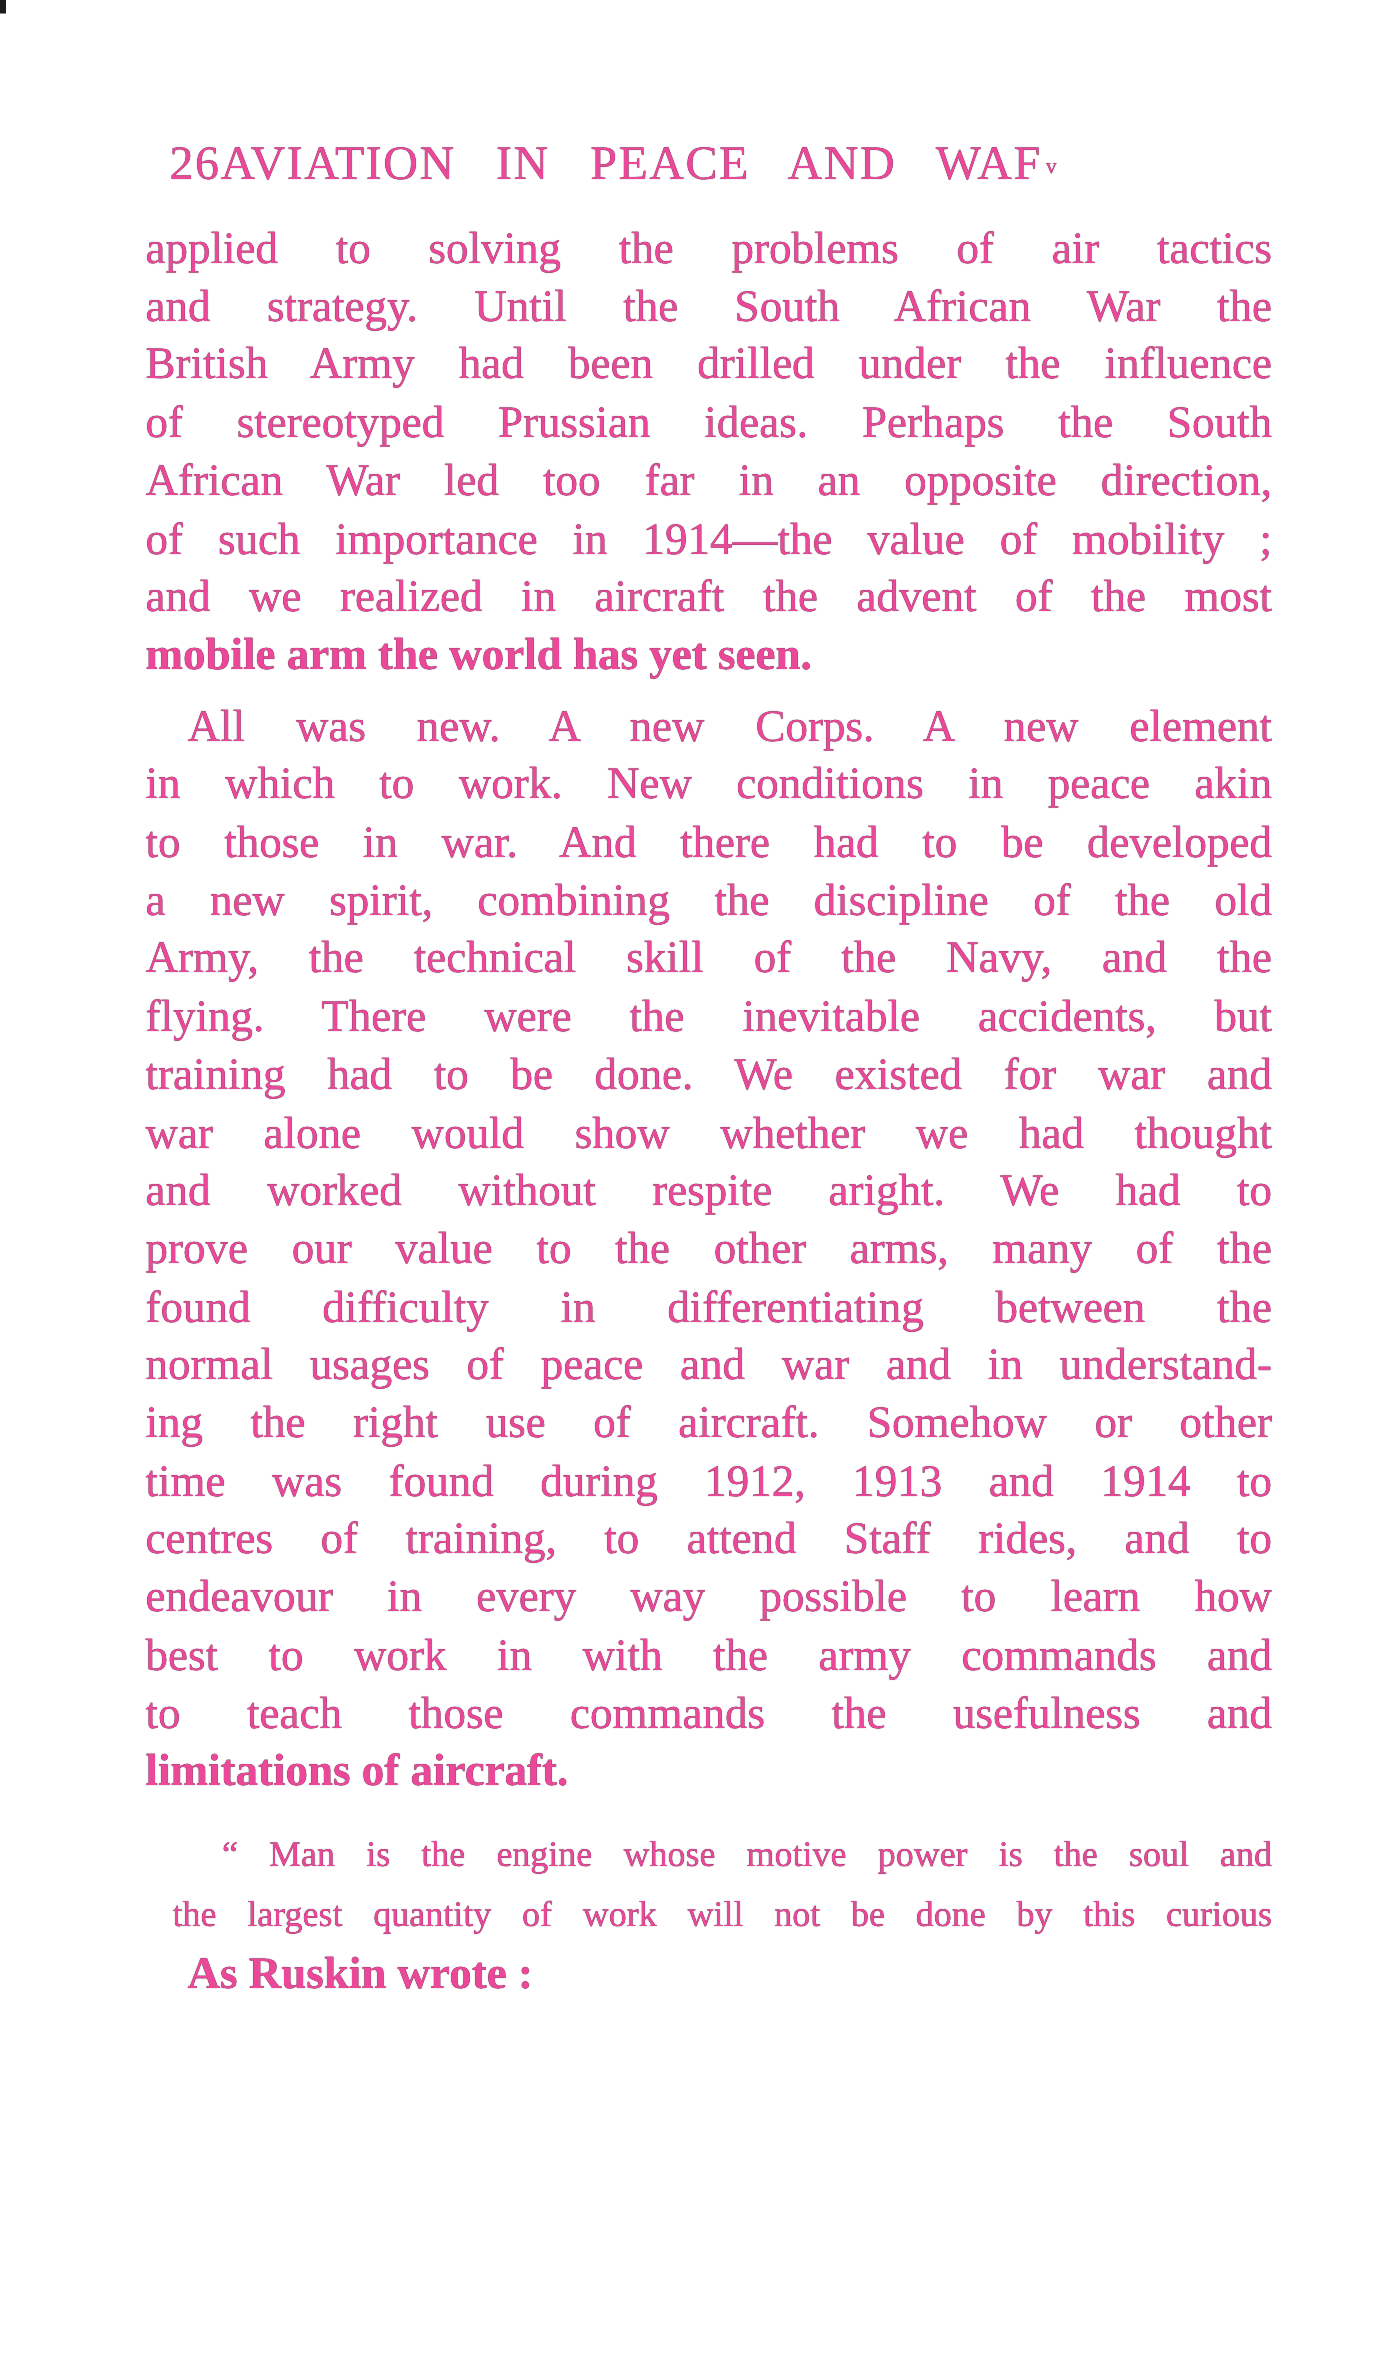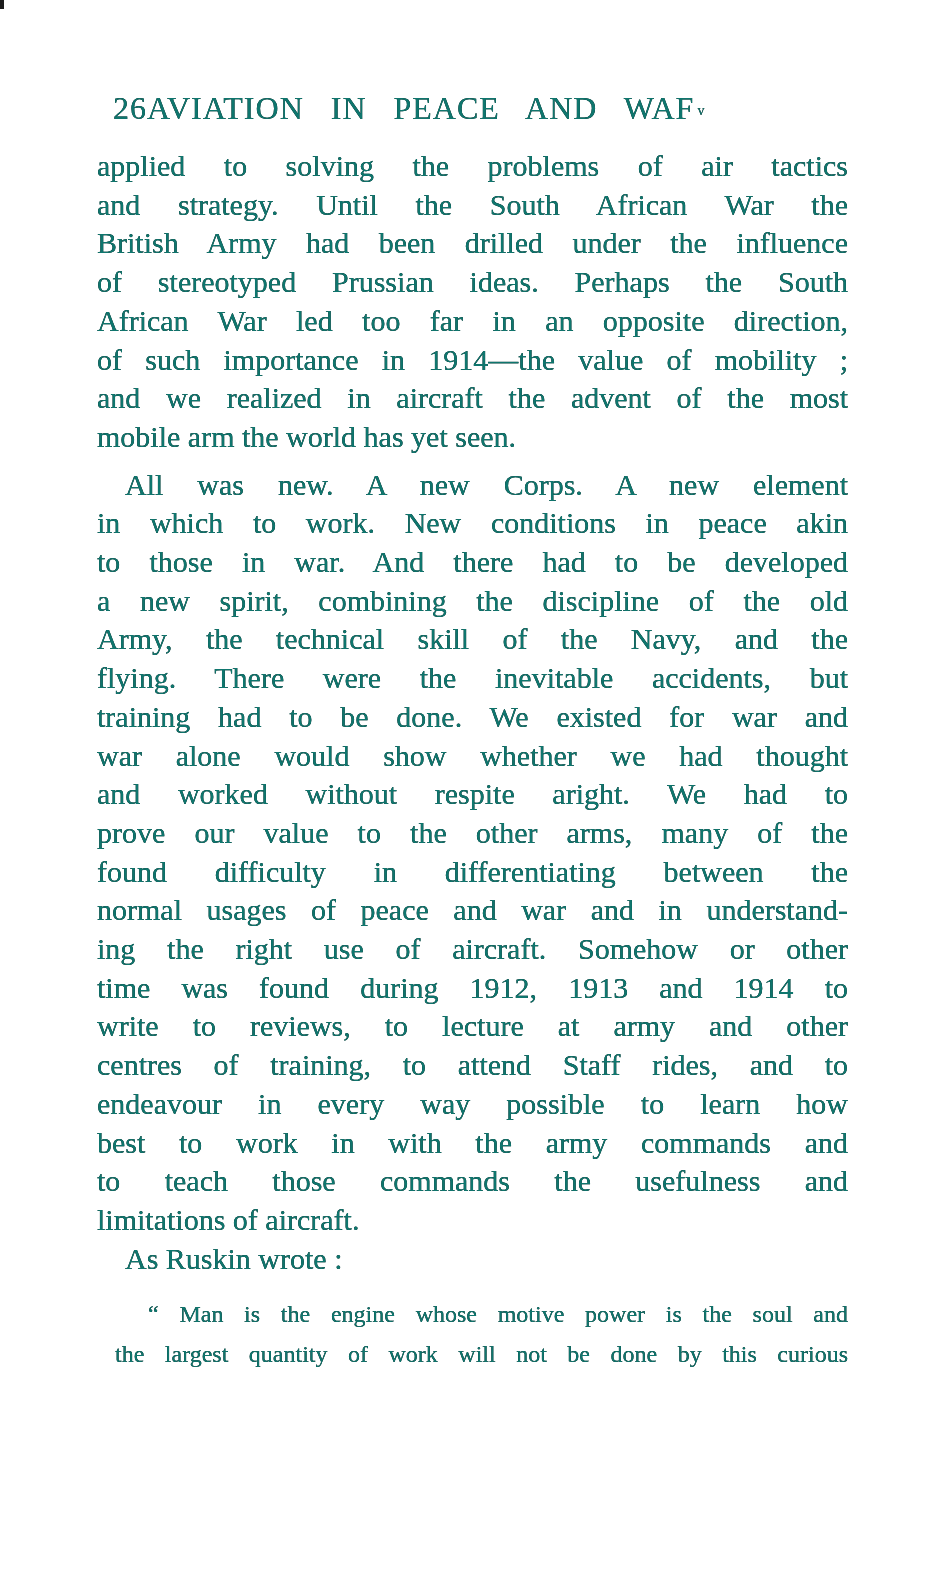--- a/index.html
+++ b/index.html
@@ -5,21 +5,21 @@
   html, body {
     margin: 0;
     padding: 0;
     background: #ffffff;
   }
   .page {
     position: relative;
     width: 932px;
     height: 1380px;
     background: #ffffff;
-    color: #0f766e;
+    color: #ec4899;
     font-family: "Liberation Serif", "DejaVu Serif", serif;
     overflow: hidden;
     text-shadow: 0 0 0.5px #000;
   }
 
   
   .header {
     position: absolute;
     left: 113px;
     top: 90px;
@@ -53,20 +53,21 @@
   .para {
     font-size: 30px;
     line-height: 38.7px;
   }
   .para .line {
     text-align: justify;
     text-align-last: justify;
   }
   .para .line.flush-left {
     text-align-last: left;
+    font-weight: bold;
   }
   .para.indent .line:first-child {
     text-indent: 28px;
   }
   
   .para:nth-child(2) { margin-top: 9px; }
   
   .para.quote {
     margin-top: 16px;
     margin-left: 18px;
@@ -124,29 +125,28 @@
         <div class="line">Army, the technical skill of the Navy, and the</div>
         <div class="line">flying. There were the inevitable accidents, but</div>
         <div class="line">training had to be done. We existed for war and</div>
         <div class="line">war alone would show whether we had thought</div>
         <div class="line">and worked without respite aright. We had to</div>
         <div class="line">prove our value to the other arms, many of the</div>
         <div class="line">found difficulty in differentiating between the</div>
         <div class="line">normal usages of peace and war and in understand-</div>
         <div class="line">ing the right use of aircraft. Somehow or other</div>
         <div class="line">time was found during 1912, 1913 and 1914 to</div>
-        <div class="line">write to reviews, to lecture at army and other</div>
         <div class="line">centres of training, to attend Staff rides, and to</div>
         <div class="line">endeavour in every way possible to learn how</div>
         <div class="line">best to work in with the army commands and</div>
         <div class="line">to teach those commands the usefulness and</div>
         <div class="line flush-left">limitations of aircraft.</div>
       </div>
-      <div class="para indent">
-        <div class="line flush-left">As Ruskin wrote :</div>
-      </div>
       <div class="para quote indent">
         <div class="line">“ Man is the engine whose motive power is the soul and</div>
         <div class="line">the largest quantity of work will not be done by this curious</div>
+      </div>
+      <div class="para indent">
+        <div class="line flush-left">As Ruskin wrote :</div>
       </div>
     </div>
 
 </div>
 
 </body></html>

